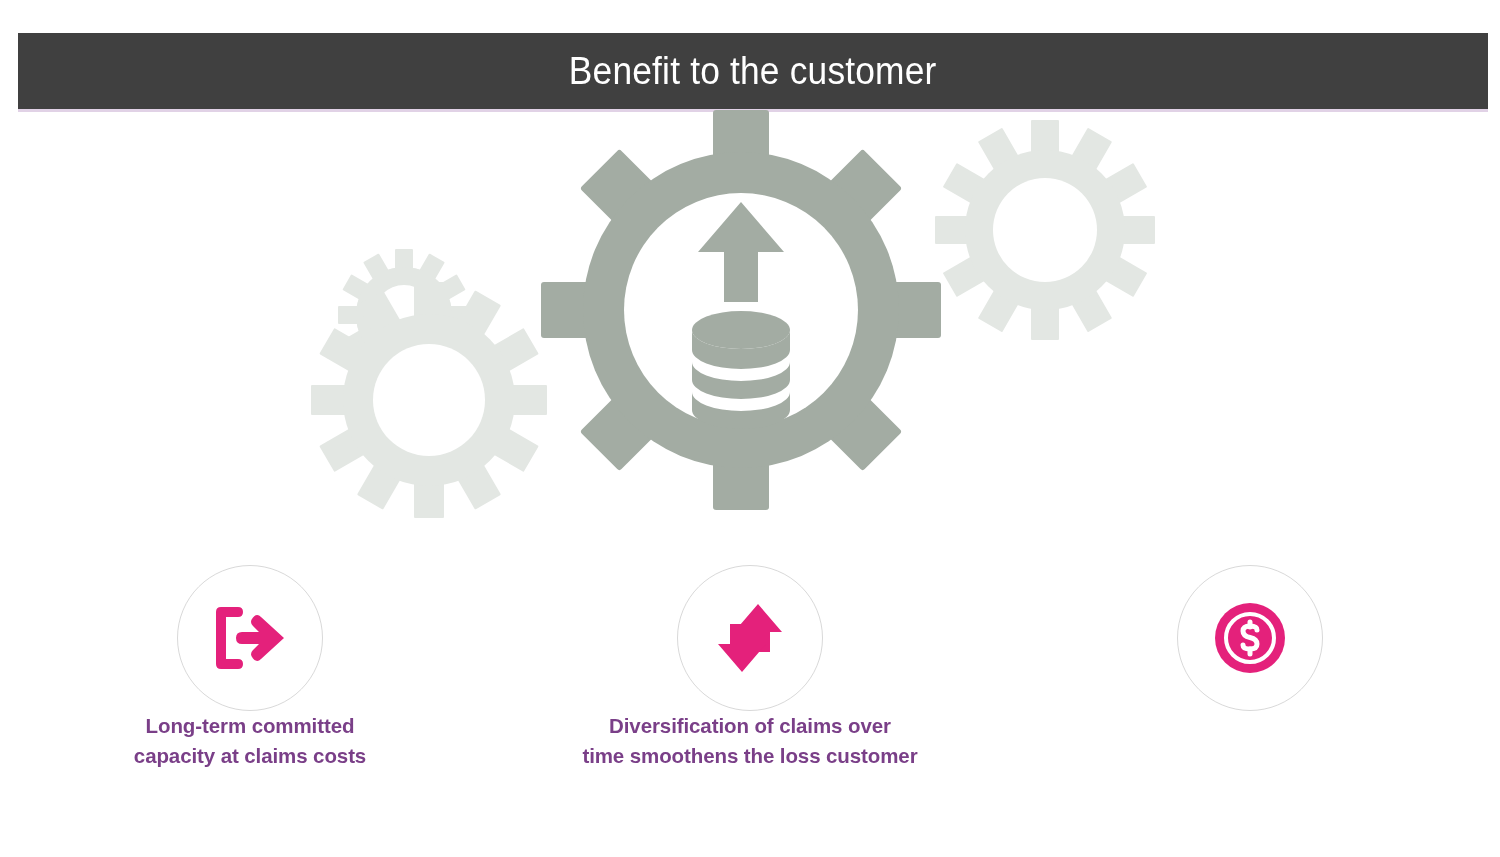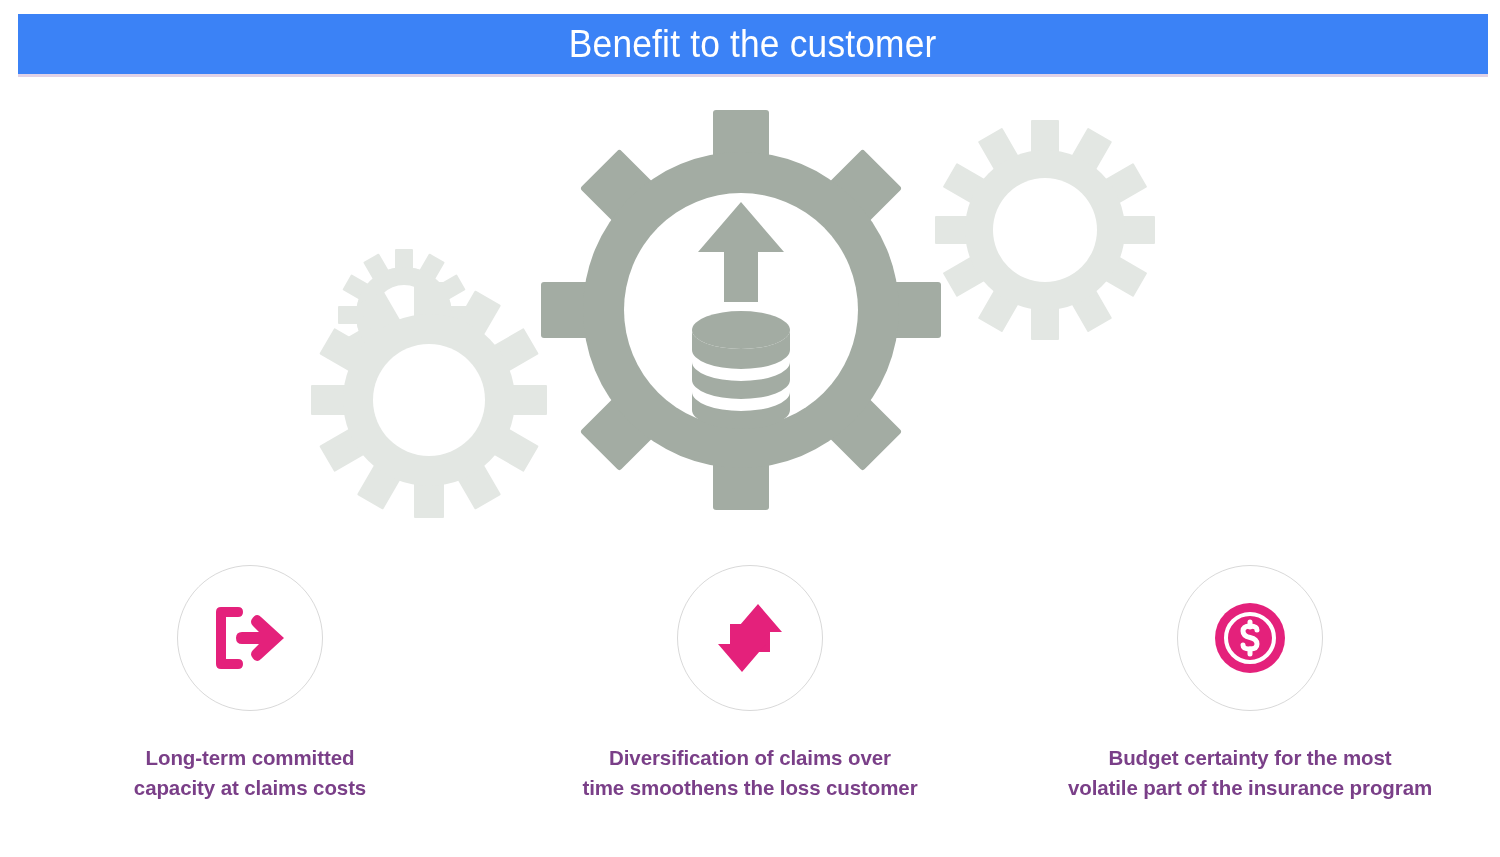--- a/index.html
+++ b/index.html
@@ -12,24 +12,24 @@
     height: 857px;
     position: relative;
     overflow: hidden;
     font-family: "Liberation Sans", sans-serif;
   }
 
   
   .header-banner {
     position: absolute;
     left: 18px;
-    top: 14px;
+    top: 33px;
     width: 1470px;
-    height: 60px;
-    background: #3b82f6;
+    height: 76px;
+    background: #404040;
     display: flex;
     align-items: center;
     justify-content: center;
     box-shadow: 0 3px 0 0 rgba(168,126,184,0.35);
   }
   .header-title {
     color: #ffffff;
     font-size: 38px;
     font-weight: 400;
     letter-spacing: 0.2px;
@@ -68,21 +68,20 @@
     height: 146px;
     border-radius: 50%;
     border: 1.5px solid #d9d9d9;
     background: #ffffff;
     display: flex;
     align-items: center;
     justify-content: center;
     box-sizing: border-box;
   }
   .benefit-caption {
-    margin-top: 32px;
     text-align: center;
     color: #7a3f88;
     font-size: 20.5px;
     font-weight: bold;
     line-height: 1.47;
     max-width: 430px;
     letter-spacing: -0.1px;
   }
   .benefit-icon { display: block; }
 </style>
@@ -221,19 +220,15 @@
 
   <div class="benefit">
     <div class="benefit-circle">
       <svg class="benefit-icon" width="96" height="96" viewBox="0 0 96 96">
         <circle cx="48" cy="48" r="35" fill="#e4217b"></circle>
         <circle cx="48" cy="48" r="24" fill="none" stroke="#ffffff" stroke-width="4"></circle>
         <path d="M48 32 L48 37 M48 59 L48 64" stroke="#ffffff" stroke-width="5" stroke-linecap="round"></path>
         <path d="M55 40 Q55 36 48 36 Q41 36 41 41 Q41 46 48 47.5 Q55 49 55 54 Q55 59 48 59 Q41 59 41 55" fill="none" stroke="#ffffff" stroke-width="5" stroke-linecap="round" stroke-linejoin="round"></path>
       </svg>
     </div>
-    <div class="benefit-caption">
-      <span>Budget certainty for the most</span><br>
-      <span>volatile part of the insurance program</span>
-    </div>
   </div>
 
 </div>
 
 </body></html>

